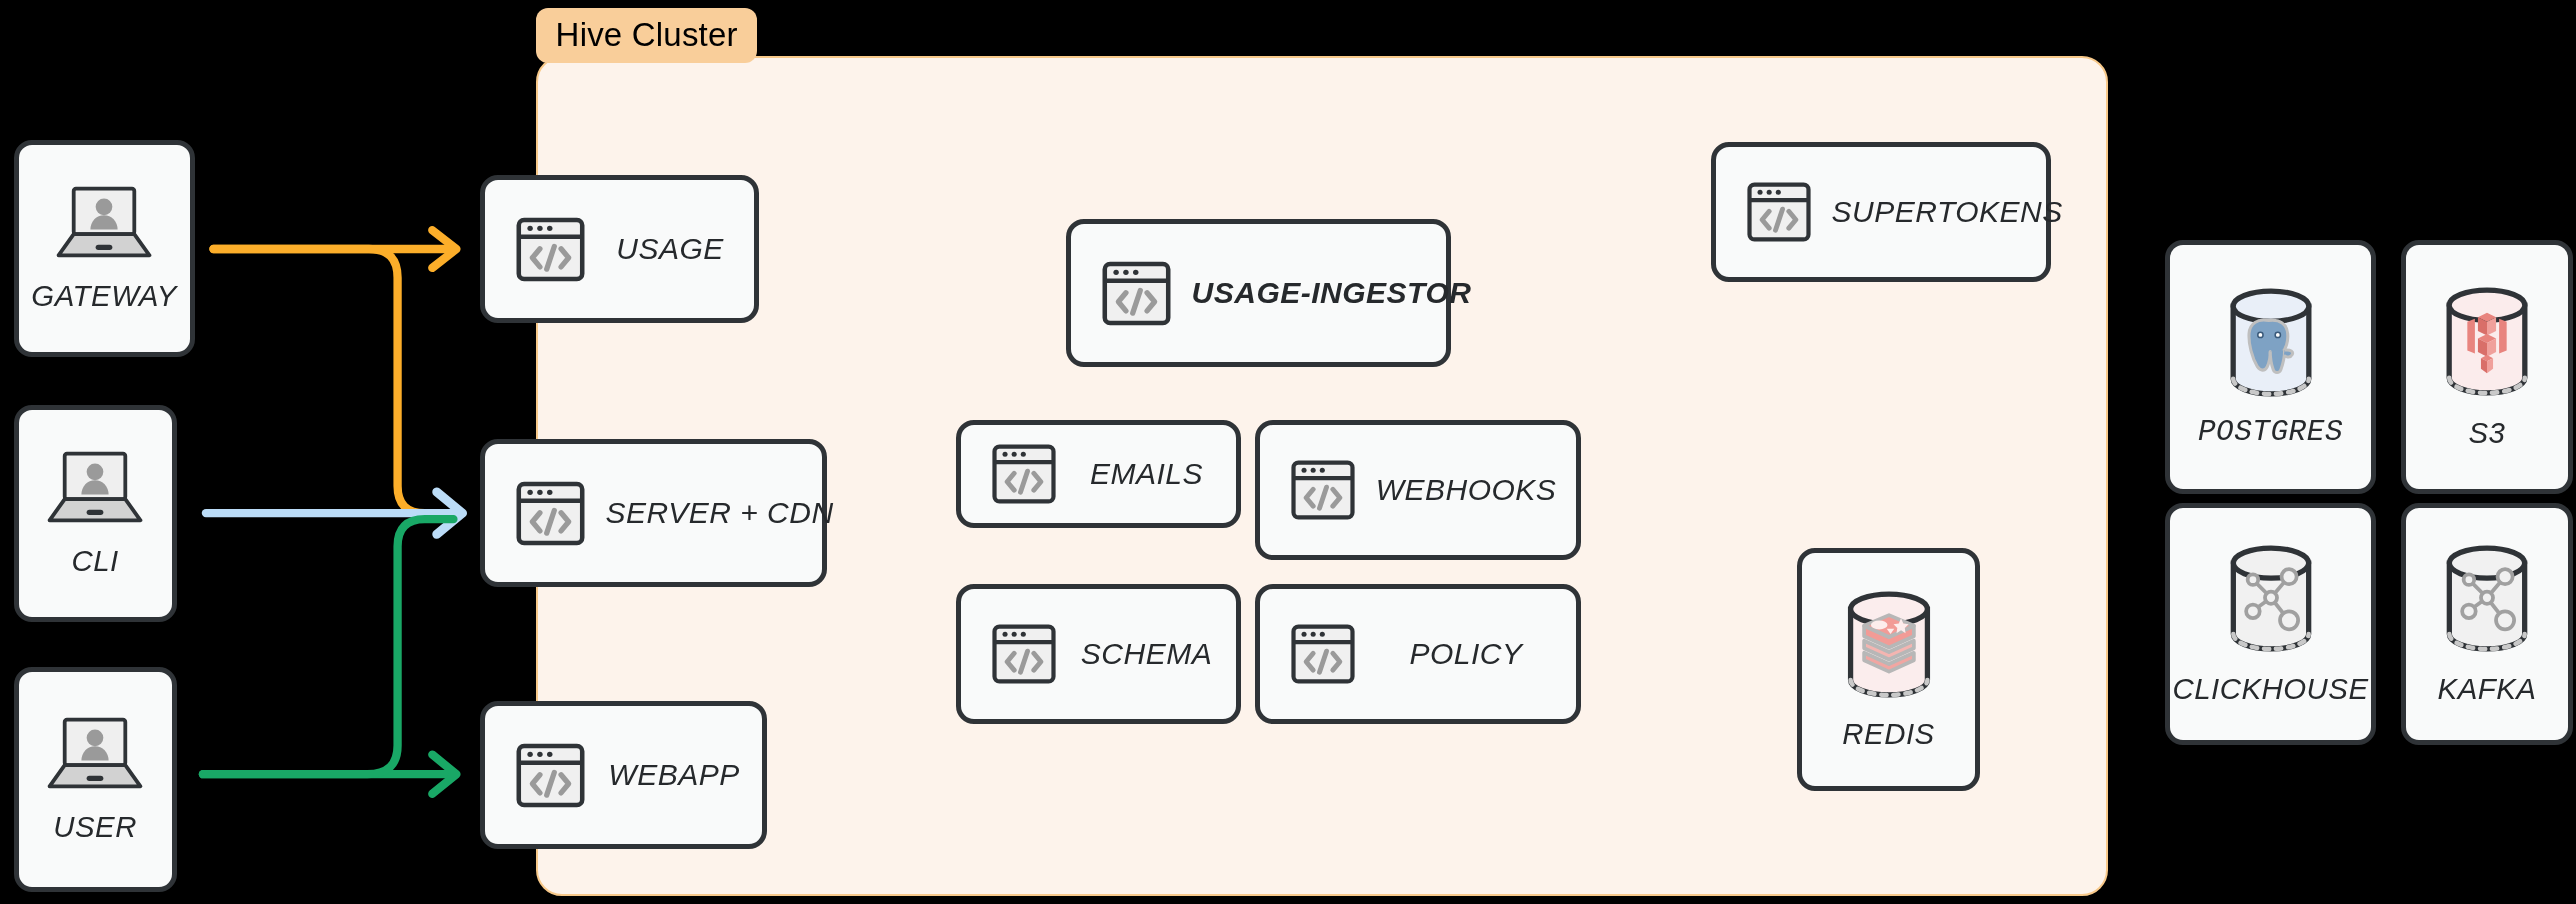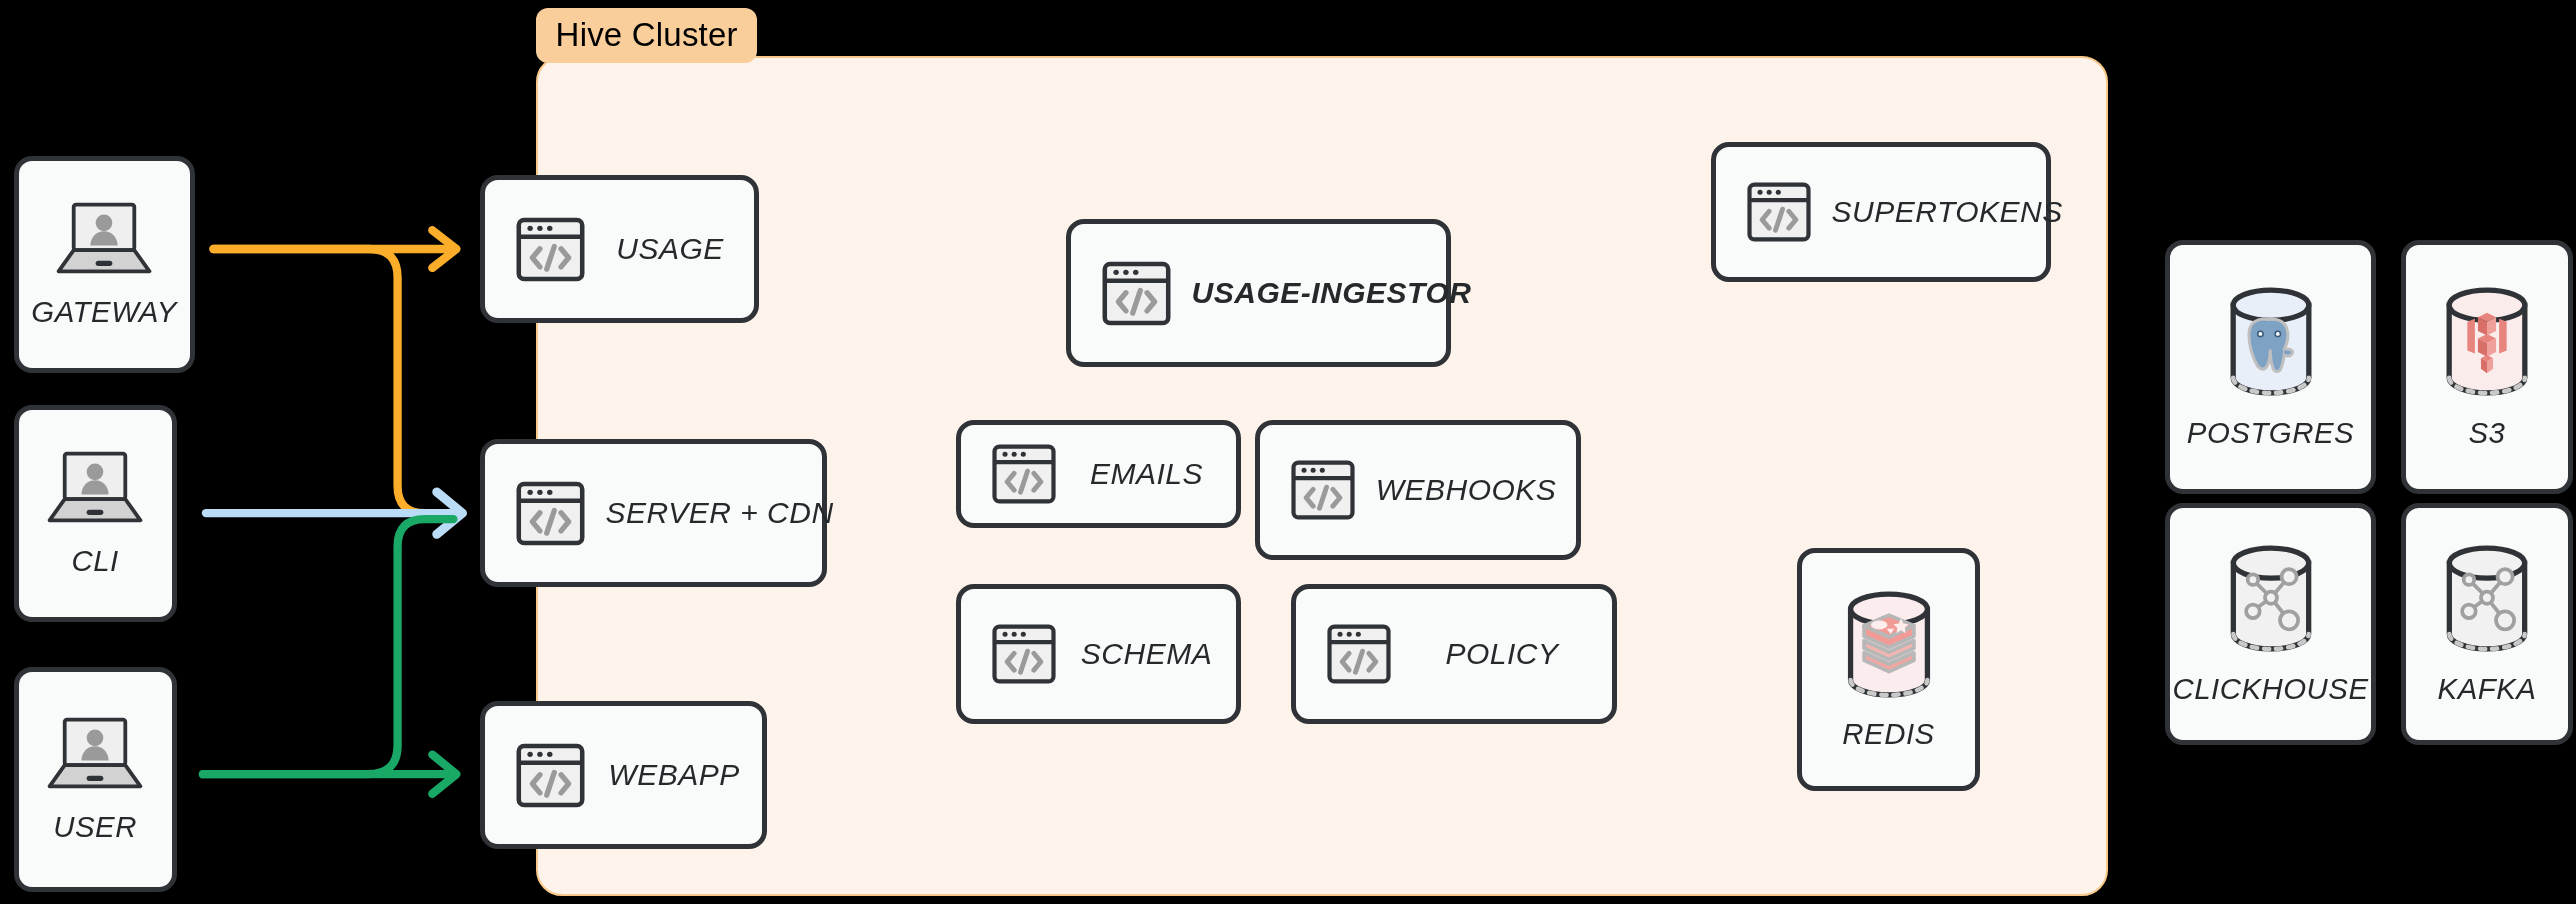--- a/index.html
+++ b/index.html
@@ -56,21 +56,21 @@
     <path d="M572 305 L604 330 L572 355" fill="none" stroke="#FCAE2A" stroke-width="11" stroke-linecap="round" stroke-linejoin="round"></path>
 
     <path d="M272 680 L600 680" fill="none" stroke="#BBDCF7" stroke-width="11" stroke-linecap="round"></path>
     <path d="M578 652 L612 680 L578 708" fill="none" stroke="#BBDCF7" stroke-width="12" stroke-linecap="round" stroke-linejoin="round"></path>
 
     <path d="M268 1026 L596 1026" fill="none" stroke="#19A866" stroke-width="11" stroke-linecap="round"></path>
     <path d="M268 1026 H486 Q526 1026 526 988 V724 Q526 688 562 688 L600 688" fill="none" stroke="#19A866" stroke-width="11" stroke-linecap="round" stroke-linejoin="round"></path>
     <path d="M572 1000 L604 1026 L572 1052" fill="none" stroke="#19A866" stroke-width="11" stroke-linecap="round" stroke-linejoin="round"></path>
   </svg>
 
-  <div class="card stacked" style="left:13.6px;top:156px;width:181px;height:217px;">
+  <div class="card stacked" style="left:13.6px;top:140px;width:181px;height:217px;">
     <span>
       <svg width="100" height="79" viewBox="0 0 132 104">
         <rect x="26" y="6" width="80" height="60" rx="3" fill="#EFEFEF" stroke="#2F3337" stroke-width="5"></rect>
         <circle cx="66" cy="30" r="11" fill="#9A9A9A"></circle>
         <path d="M48 60c0-11 8-19 18-19s18 8 18 19z" fill="#9A9A9A"></path>
         <path d="M26 66 H106 L126 94 H6 Z" fill="#D2D2D2" stroke="#2F3337" stroke-width="5" stroke-linejoin="round"></path>
         <rect x="55" y="80" width="22" height="7" rx="3.5" fill="#2F3337"></rect>
       </svg>
     </span>
     <span class="lbl">GATEWAY</span>
@@ -193,21 +193,21 @@
         <path d="M5 30 H89" stroke="#2F3337" stroke-width="6"></path>
         <circle cx="20" cy="19" r="3.6" fill="#2F3337"></circle>
         <circle cx="33" cy="19" r="3.6" fill="#2F3337"></circle>
         <circle cx="46" cy="19" r="3.6" fill="#2F3337"></circle>
         <path d="M33 46 L23 58 L33 70 M61 46 L71 58 L61 70 M52 43 L42 73" fill="none" stroke="#9A9A9A" stroke-width="7" stroke-linecap="round" stroke-linejoin="round"></path>
       </svg>
     </span>
     <span class="lbl">SCHEMA</span>
   </div>
 
-  <div class="card svc" style="left:1255px;top:584px;width:326px;height:140px;margin-left:36px;">
+  <div class="card svc" style="left:1255px;top:584px;width:326px;height:140px;">
     <span class="glyph">
       <svg width="66" height="66" viewBox="0 0 94 94">
         <rect x="5" y="8" width="84" height="78" rx="7" fill="#F0F0F0" stroke="#2F3337" stroke-width="6"></rect>
         <path d="M5 30 H89" stroke="#2F3337" stroke-width="6"></path>
         <circle cx="20" cy="19" r="3.6" fill="#2F3337"></circle>
         <circle cx="33" cy="19" r="3.6" fill="#2F3337"></circle>
         <circle cx="46" cy="19" r="3.6" fill="#2F3337"></circle>
         <path d="M33 46 L23 58 L33 70 M61 46 L71 58 L61 70 M52 43 L42 73" fill="none" stroke="#9A9A9A" stroke-width="7" stroke-linecap="round" stroke-linejoin="round"></path>
       </svg>
     </span>
@@ -242,21 +242,21 @@
         </g>
         <path d="M36 50 L69 36 L102 50 L69 65 Z" fill="#F29B96" stroke="#B7B7B7" stroke-width="5" stroke-linejoin="round"></path>
         <ellipse cx="56" cy="49" rx="11" ry="6" fill="#FDEDEC"></ellipse>
         <path d="M85 40 l3 7 7 1 -5 5 1 7 -6 -4 -6 4 1 -7 -5 -5 7 -1 z" fill="#FDEDEC"></path>
         <path d="M66 54 l10 0 -5 7 z" fill="#FDEDEC"></path>
       </svg>
     </span>
     <span class="lbl">REDIS</span>
   </div>
 
-  <div class="card stacked" style="left:2165px;top:240px;width:211px;height:254px;">
+  <div class="card stacked" style="left:2165px;top:240px;width:211px;height:254px;font-family:Liberation Mono, monospace;">
     <span>
       <svg width="106" height="115" viewBox="0 0 140 152">
         <path d="M20 28 V124 a50 20 0 0 0 100 0 V28 Z" fill="#E9EFF8" stroke="#2F3337" stroke-width="7"></path>
         <path d="M20 124 a50 20 0 0 0 100 0" fill="none" stroke="#C9C9C9" stroke-width="6" stroke-dasharray="7 9" stroke-linecap="round"></path>
         <ellipse cx="70" cy="28" rx="50" ry="20" fill="#E9EFF8" stroke="#2F3337" stroke-width="7"></ellipse>
         <g transform="translate(36,44) scale(1.0)">
           <path d="M31 3 C16 0 6 7 5 20 C4 34 9 52 16 64 C20 70 26 70 29 64
                    C32 58 33 50 33 44 C37 49 43 50 48 46 C54 41 57 30 56 20
                    C55 8 46 1 31 3 Z" fill="#7EA2C4" stroke="#BFBFBF" stroke-width="4" stroke-linejoin="round"></path>
           <path d="M33 44 C33 52 34 60 37 68 C39 73 45 73 47 68

